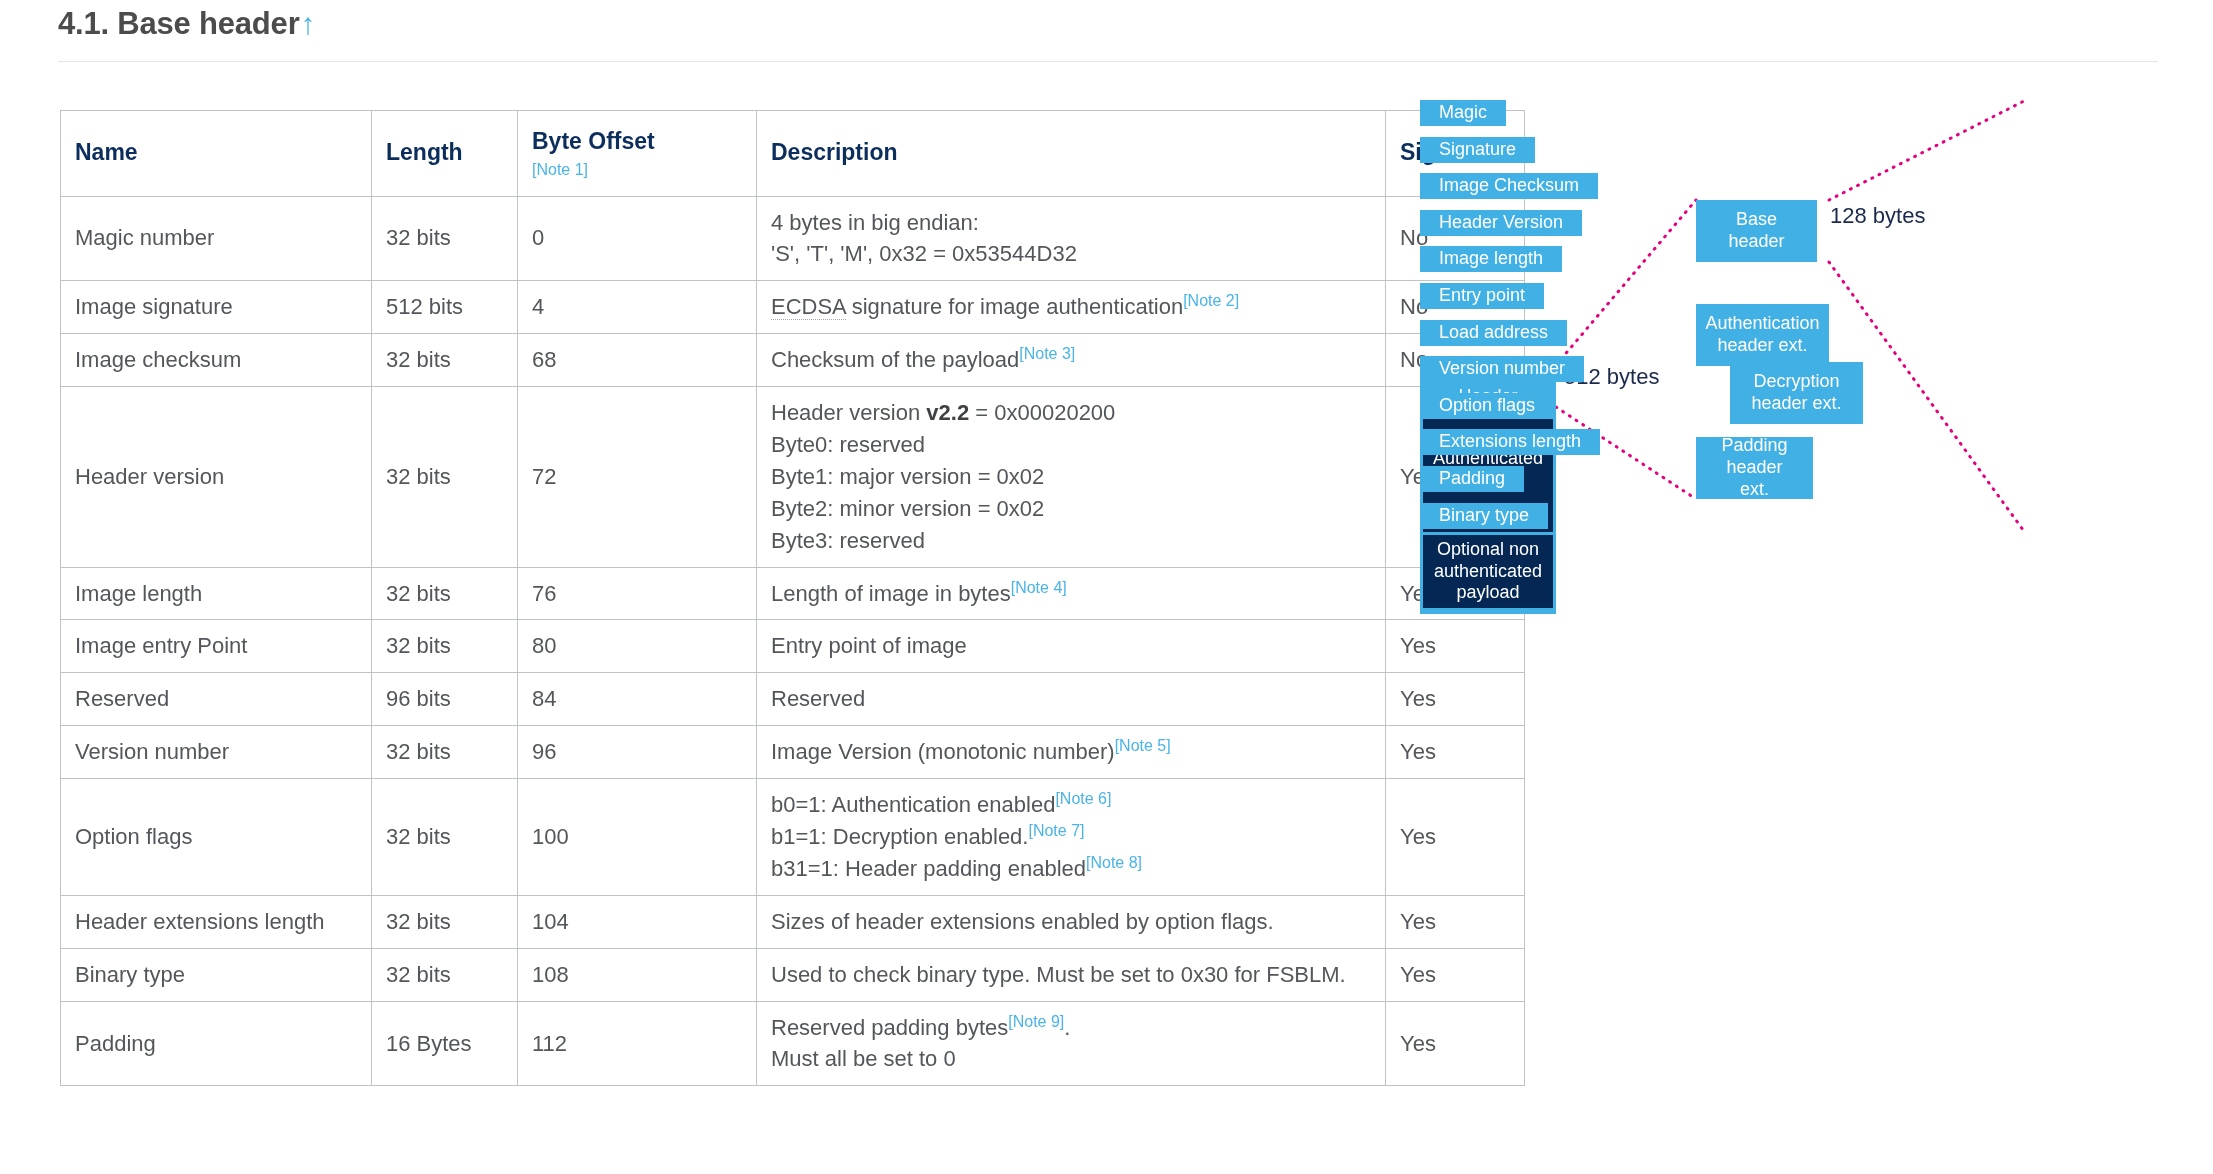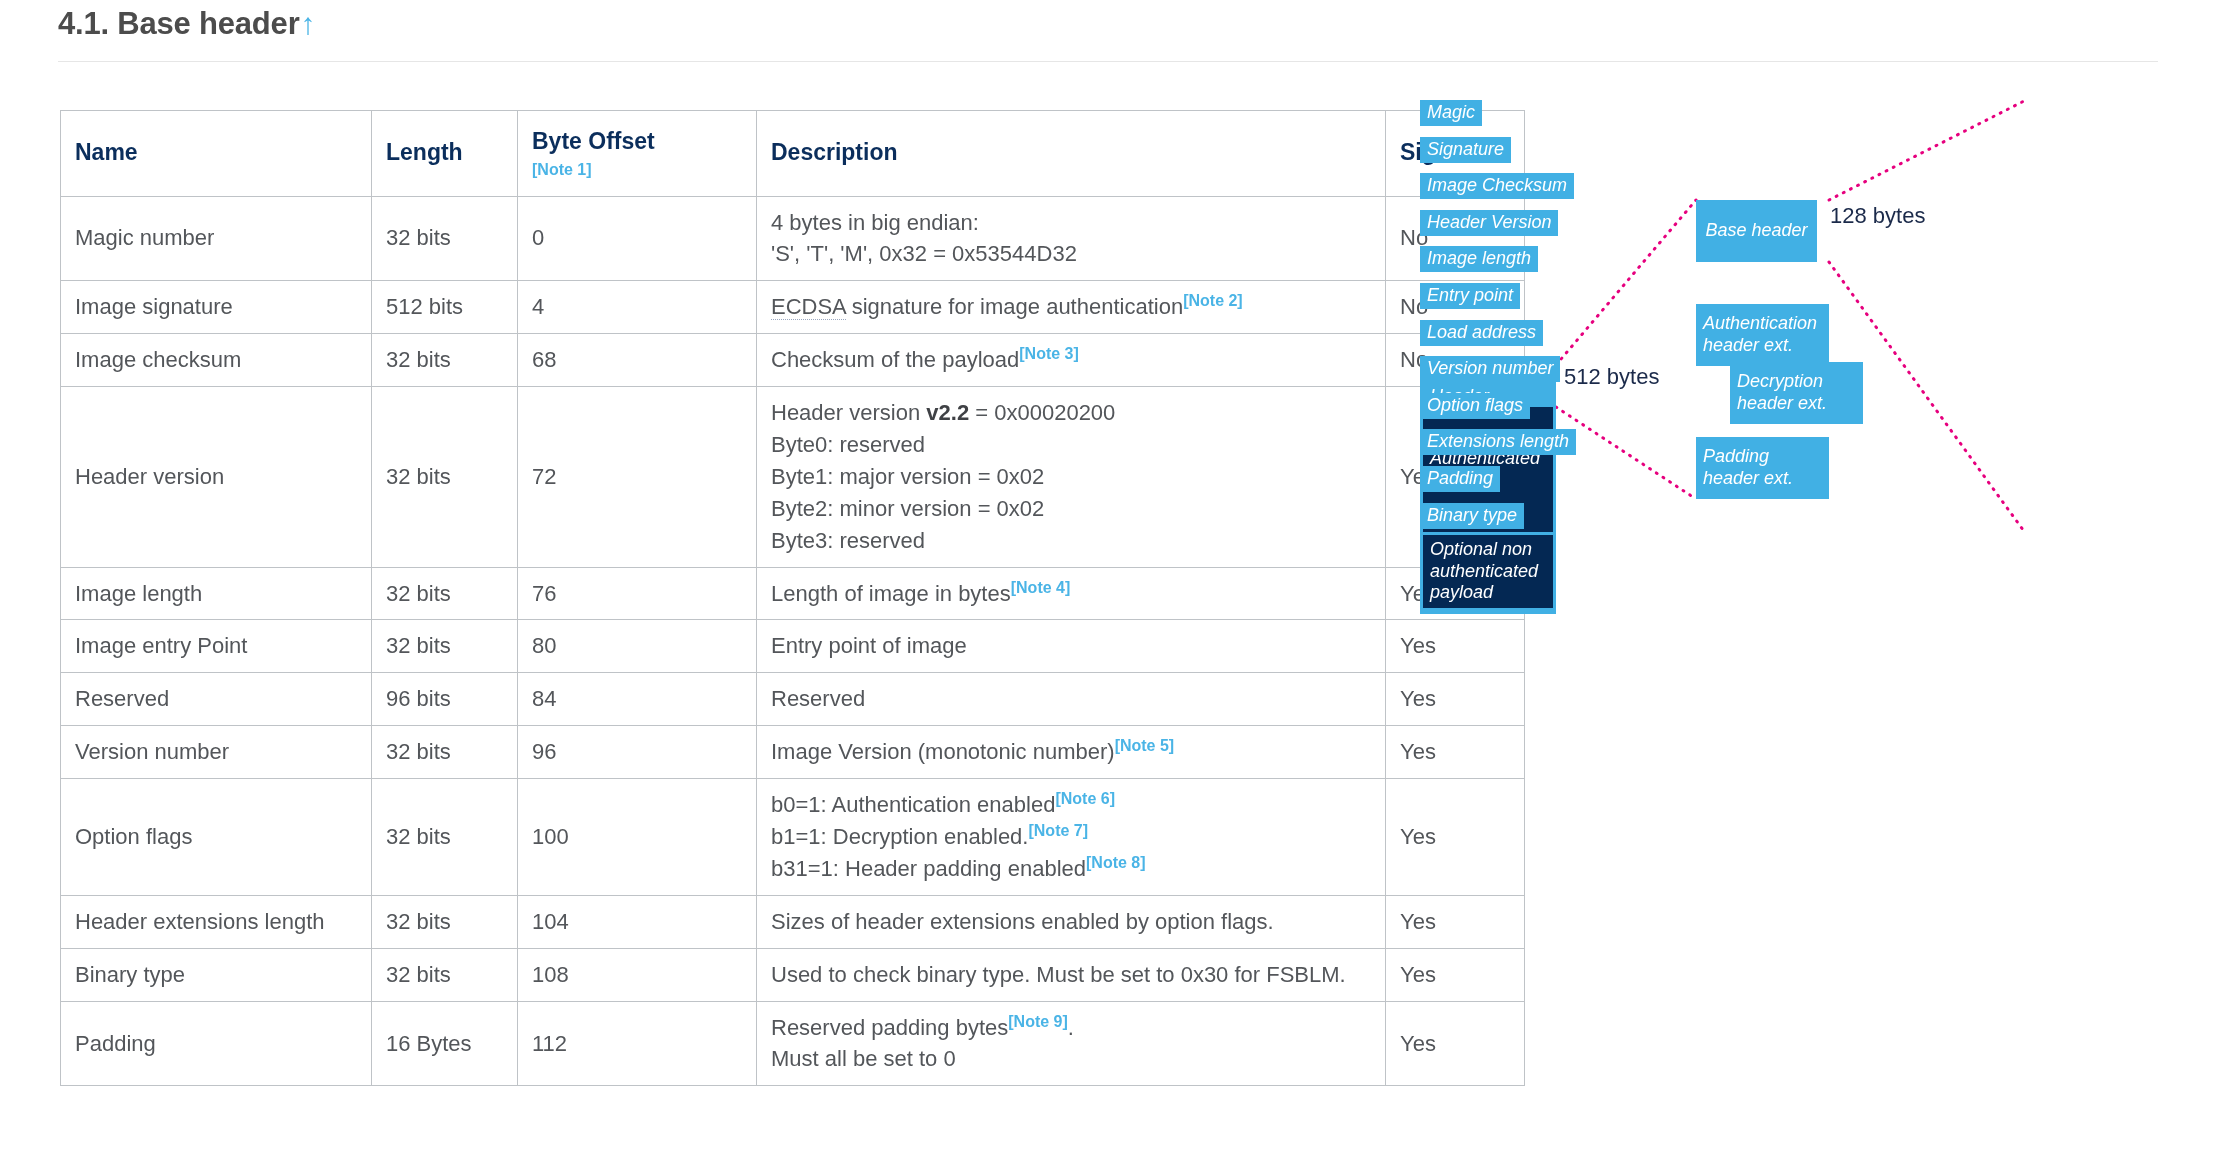--- a/index.html
+++ b/index.html
@@ -73,21 +73,21 @@
   }
   .col-name    { width: 282px; margin-left: 48px; }
   .col-length  { width: 117px; }
   .col-offset  { width: 210px; }
   .col-desc    { width: 600px; }
   .col-signed  { width: 110px; }
 
   .note-link {
     color: #4ab4e6;
     font-size: 16px;
-    font-weight: bold;
+    font-weight: normal;
     text-decoration: none;
     vertical-align: super;
     line-height: 0;
   }
   .note-link.block {
     display: block;
     vertical-align: baseline;
     line-height: 1.2;
     margin-top: 2px;
   }
@@ -116,22 +116,22 @@
 
   .blk {
     position: absolute;
     box-sizing: border-box;
     color: #ffffff;
     font-size: 18px;
     line-height: 1.22;
     display: flex;
     align-items: center;
     justify-content: center;
-    padding: 2px 7px;
-    font-style: italic;
+    text-align: center;
+    padding: 2px 19px;
   }
   .blk-lightblue { background: #41b0e4; }
   .blk-navy      { background: #042853; }
 
   
   .stm32-stack {
     position: absolute;
     left: 0px;
     top: 262px;
     width: 136px;
@@ -332,21 +332,21 @@
     <div class="blk blk-navy stm32-opt">Optional non authenticated payload</div>
   </div>
 
   <div class="lbl-bytes lbl-512">512 bytes</div>
   <div class="lbl-bytes lbl-128">128 bytes</div>
 
   <div id="header-parts">
       <div class="blk blk-lightblue" style="left: 276px; top: 100px; width: 121px; height: 62px;">Base header</div>
       <div class="blk blk-lightblue" style="left: 276px; top: 204px; width: 133px; height: 62px;">Authentication header ext.</div>
       <div class="blk blk-lightblue" style="left: 276px; top: 262px; width: 133px; height: 62px; margin-left: 34px;">Decryption header ext.</div>
-      <div class="blk blk-lightblue" style="left: 276px; top: 337px; width: 133px; height: 62px;">Padding header ext.</div>
+      <div class="blk blk-lightblue" style="left: 276px; top: 337px; width: 117px; height: 62px;">Padding header ext.</div>
     </div>
 
   <div id="field-list">
       <div class="blk blk-lightblue fld" style="top: 0px;">Magic</div>
       <div class="blk blk-lightblue fld" style="top: 36.6px;">Signature</div>
       <div class="blk blk-lightblue fld" style="top: 73.2px;">Image Checksum</div>
       <div class="blk blk-lightblue fld" style="top: 109.8px;">Header Version</div>
       <div class="blk blk-lightblue fld" style="top: 146.4px;">Image length</div>
       <div class="blk blk-lightblue fld" style="top: 183px;">Entry point</div>
       <div class="blk blk-lightblue fld" style="top: 219.6px;">Load address</div>

